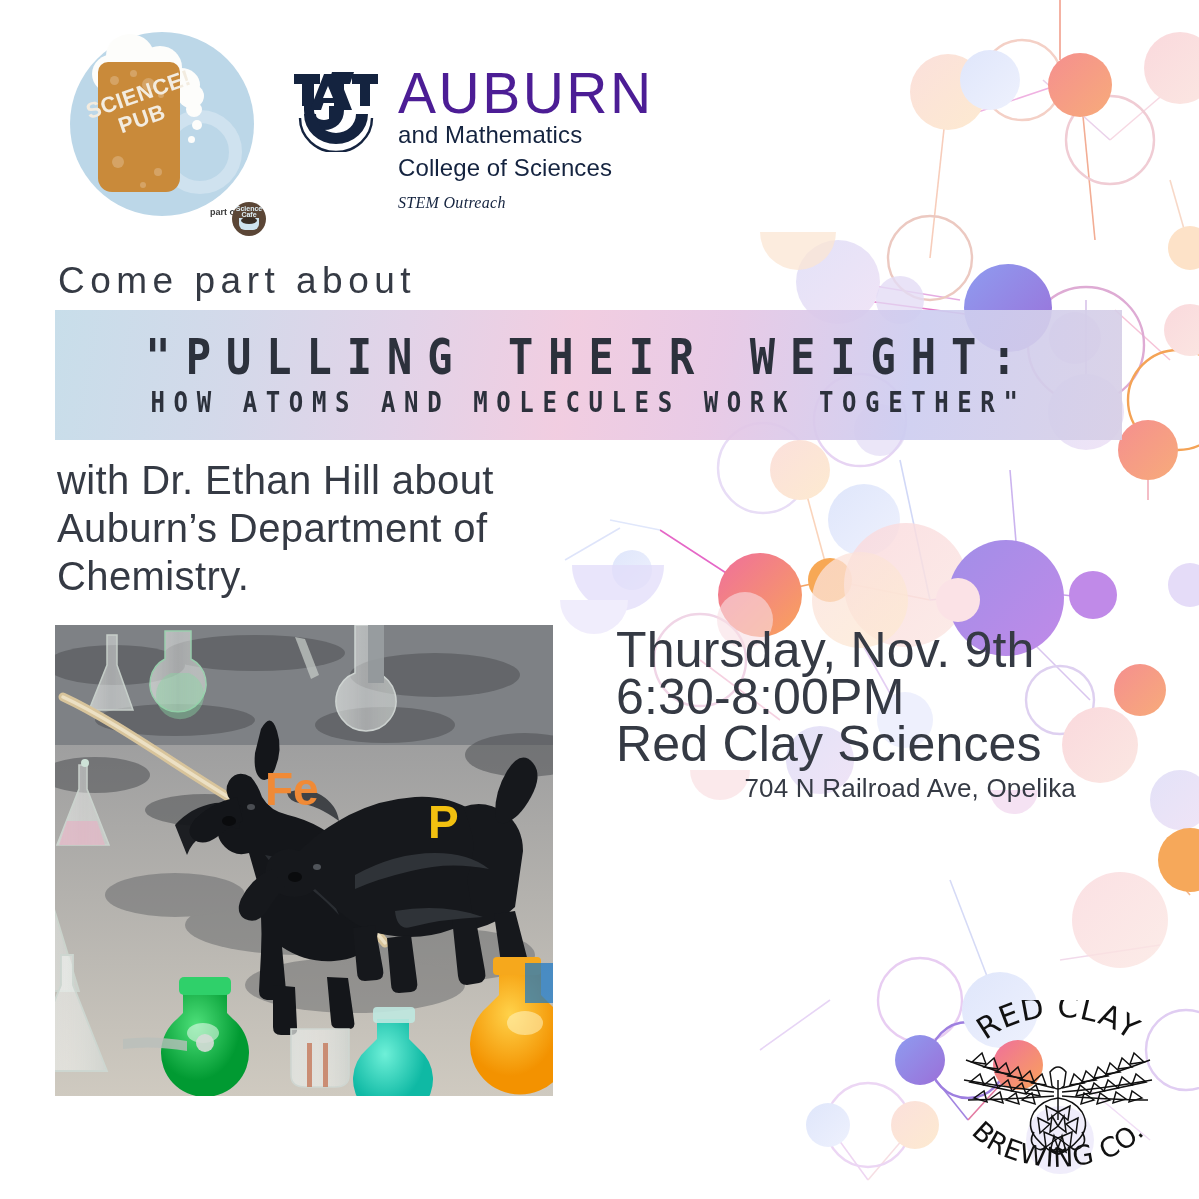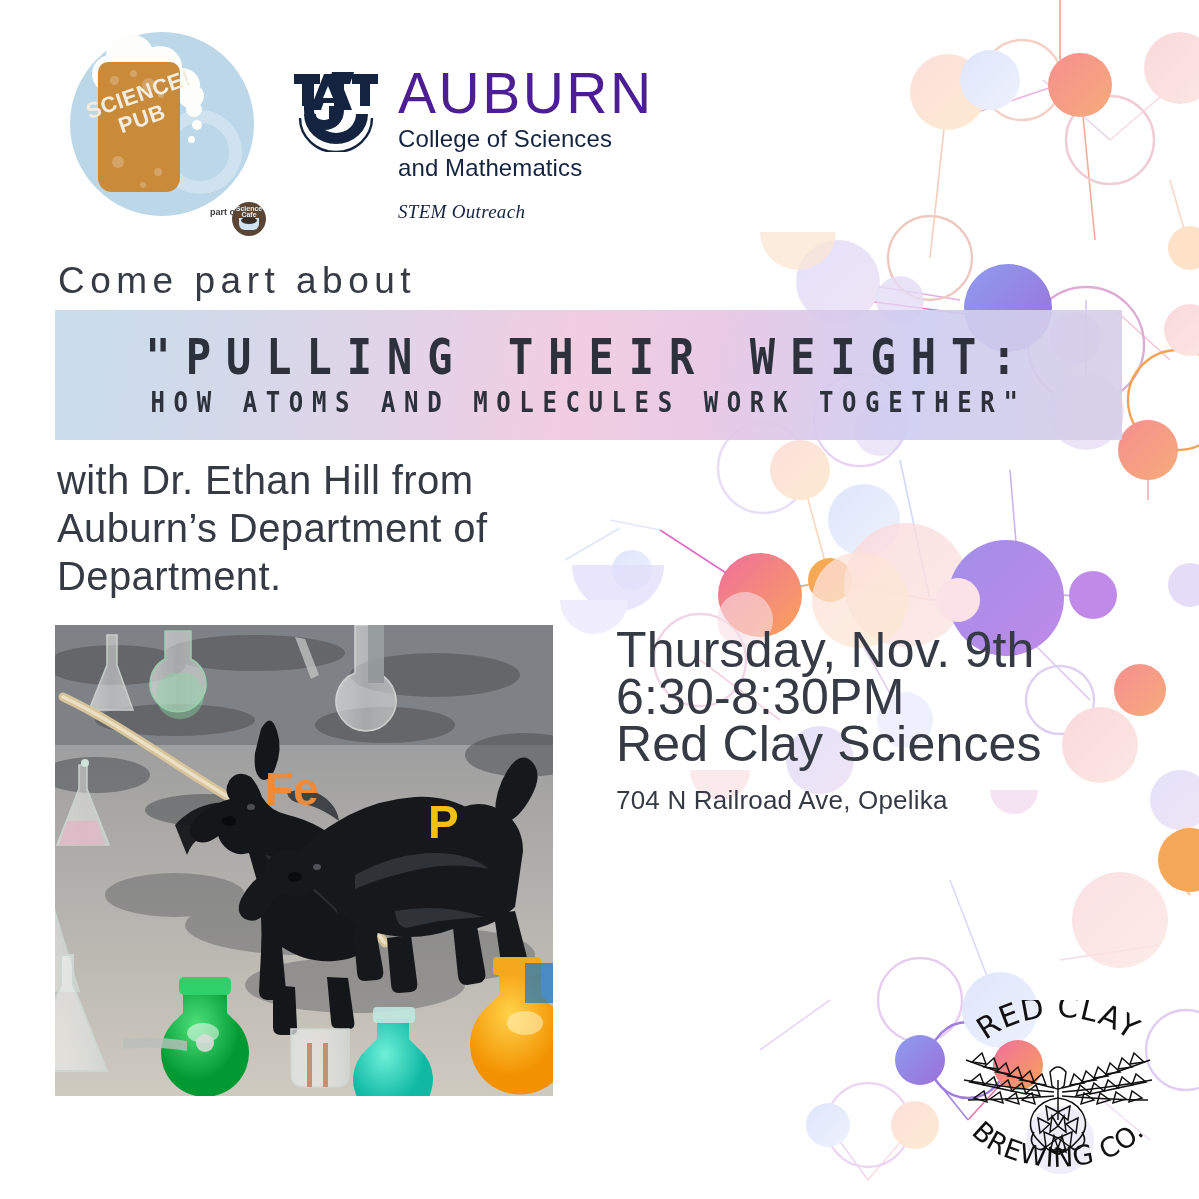--- a/index.html
+++ b/index.html
@@ -37,21 +37,21 @@
   .sp-partof .cupd{position:absolute;left:31px;top:17px;width:16px;height:7px;border-radius:50%;background:#3a2f26;}
   .sp-partof .ct{position:absolute;left:25px;top:6px;width:28px;height:12px;
                  font-size:7px;color:#dff0f8;font-weight:bold;text-align:center;line-height:6px;}
 
   
   .au-wrap{position:absolute;left:288px;top:66px;}
   .au-mark{position:absolute;left:0;top:4px;width:96px;height:82px;}
   .au-txt{position:absolute;left:110px;top:0;}
   .au-name{font-size:57px;letter-spacing:2.5px;color:#4c1d95;line-height:54px;font-weight:normal;}
   .au-sub{font-size:24px;color:#14233f;line-height:29px;letter-spacing:.1px;margin-top:4px;}
-  .au-stem{font-family:"Liberation Serif",serif;font-style:italic;font-size:19px;color:#14233f;margin-top:19px;letter-spacing:.3px;}
+  .au-stem{font-family:"Liberation Serif",serif;font-style:italic;font-size:16px;color:#14233f;margin-top:12px;letter-spacing:.3px;}
 
   
   .come{position:absolute;left:58px;top:260px;font-size:37px;letter-spacing:5.5px;
         color:#353a44;font-weight:300;white-space:nowrap;}
 
   .banner{position:absolute;left:55px;top:310px;width:1067px;height:130px;
           background:linear-gradient(100deg,#c3dbe8 0%,#cfd6e8 16%,#e0cfe6 33%,#f0c9de 48%,#e6c6e4 62%,#cdcdf0 80%,#d7cfe6 100%);
           opacity:.92;}
   .title-wrap{position:absolute;left:55px;top:310px;width:1067px;height:130px;
               display:flex;flex-direction:column;align-items:center;justify-content:center;}
@@ -59,21 +59,21 @@
       color:#2c313c;white-space:nowrap;line-height:48px;transform:scaleY(1.18);}
   .t2{font-family:"DejaVu Sans Mono",monospace;font-weight:bold;font-size:24px;letter-spacing:8.6px;
       color:#2c313c;white-space:nowrap;line-height:28px;margin-top:8px;transform:scaleY(1.15);}
 
   .speaker{position:absolute;left:57px;top:456px;width:580px;font-size:40px;line-height:48px;
            color:#353a44;font-weight:300;letter-spacing:.4px;}
 
   
   .details{position:absolute;left:616px;top:627px;width:460px;}
   .d-line{font-size:50px;line-height:47px;color:#353a44;font-weight:300;letter-spacing:.2px;white-space:nowrap;}
-  .d-addr{font-size:26px;line-height:34px;color:#353a44;font-weight:300;letter-spacing:.2px;white-space:nowrap;margin-top:15px;}
+  .d-addr{font-size:26px;line-height:34px;color:#353a44;font-weight:300;letter-spacing:.2px;white-space:nowrap;margin-top:3px;text-align:right;}
 
   
   .photo{position:absolute;left:55px;top:625px;width:498px;height:471px;overflow:hidden;background:#8f9095;}
   .photo svg{display:block;}
   .lbl{position:absolute;font-weight:bold;font-family:"Liberation Sans",sans-serif;}
   .lbl-fe{left:265px;top:762px;font-size:46px;color:#f08a36;}
   .lbl-p{left:428px;top:795px;font-size:46px;color:#f2c010;}
 
   
   .rc{position:absolute;left:958px;top:1000px;width:200px;height:180px;}
@@ -282,39 +282,39 @@
         <path d="M36 4 l14 0 l14 36 l-11 0 l-2.5 -7 l-15 0 l-2.5 7 l-11 0 z"></path>
         <path d="M64 4 h26 v10 h-8 v22 h-10 v-22 h-8 z"></path>
       </g>
       <path d="M40 16 l5 12 h-10 z" fill="#ffffff"></path>
       <path d="M16 44 a32 30 0 0 0 64 0 h-12 a20 19 0 0 1 -40 0 z" fill="#14233f"></path>
       <path d="M41 36 h6 v20 h-6 z" fill="#14233f"></path>
       <path d="M12 48 a36 34 0 0 0 72 0" fill="none" stroke="#14233f" stroke-width="2.4"></path>
     </svg>
     <div class="au-txt">
       <div class="au-name">AUBURN</div>
+      <div class="au-sub" style="margin-top:0;">and Mathematics</div>
       <div class="au-sub">College of Sciences</div>
-      <div class="au-sub" style="margin-top:0;">and Mathematics</div>
       <div class="au-stem">STEM Outreach</div>
     </div>
   </div>
 
   <div class="come">Come part about</div>
 
   <div class="banner"></div>
   <div class="title-wrap">
     <div class="t1">"PULLING THEIR WEIGHT:</div>
     <div class="t2">HOW ATOMS AND MOLECULES WORK TOGETHER"</div>
   </div>
 
-  <div class="speaker">with Dr. Ethan Hill from Auburn’s Department of Department.</div>
+  <div class="speaker">with Dr. Ethan Hill about Auburn’s Department of Chemistry.</div>
 
   <div class="details">
     <div class="d-line">Thursday, Nov. 9th</div>
-    <div class="d-line">6:30-8:30PM</div>
+    <div class="d-line">6:30-8:00PM</div>
     <div class="d-line">Red Clay Sciences</div>
     <div class="d-addr">704 N Railroad Ave, Opelika</div>
   </div>
 
   <div class="photo">
     <svg width="498" height="471" viewBox="0 0 498 471">
       <defs>
         <linearGradient id="ground" x1="0" y1="0" x2="0" y2="1">
           <stop offset="0" stop-color="#8e9094"></stop>
             <stop offset="1" stop-color="#cfcac0"></stop>

